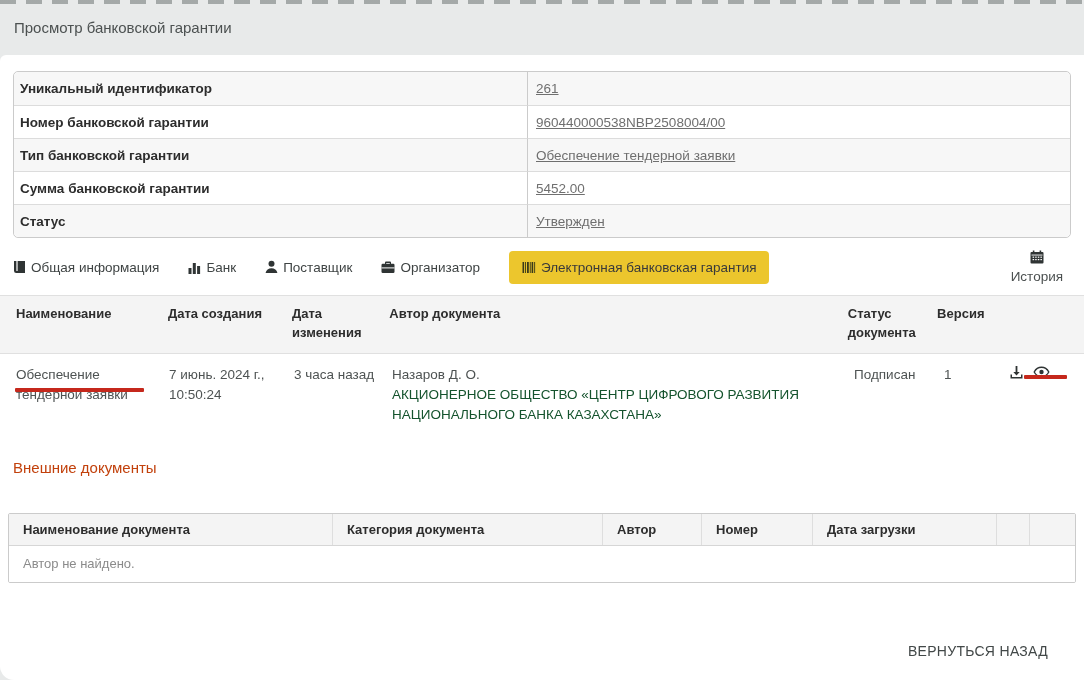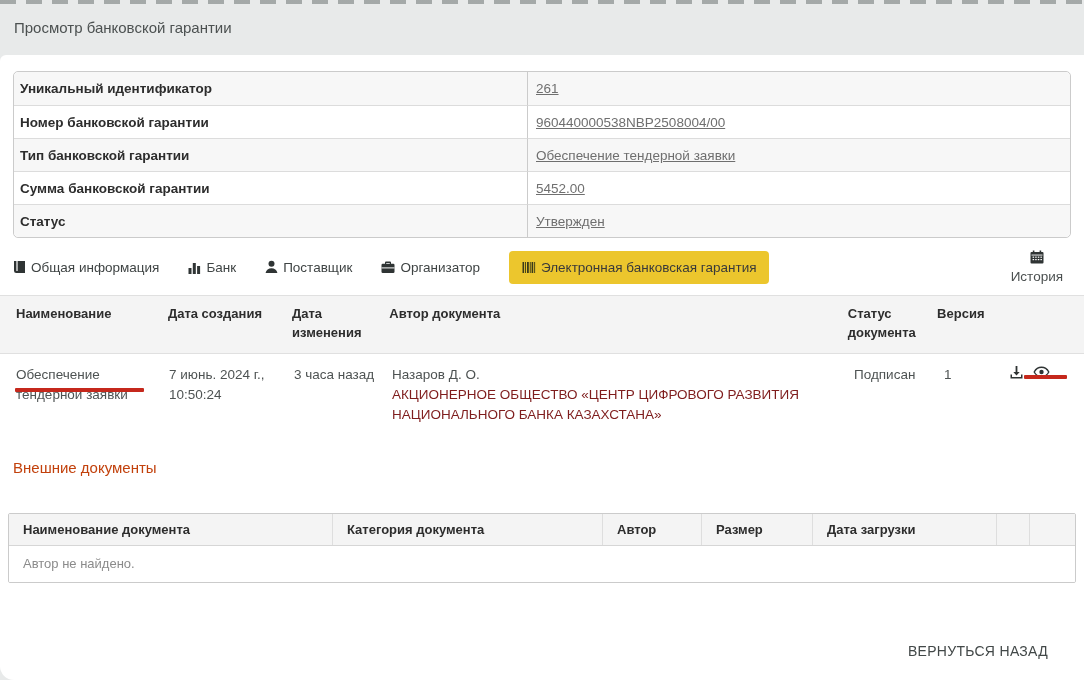--- a/index.html
+++ b/index.html
@@ -76,21 +76,21 @@
     position:relative;
   }
   .c1 { width:169px; padding-left:16px; padding-right:14px; }
   .c2 { width:125px; padding-right:12px; }
   .c3 { width:98px;  padding-right:10px; }
   .c4 { width:462px; padding-right:14px; }
   .c5 { width:90px;  padding-right:8px; }
   .c6 { width:55px; }
   .c7 { width:34px; text-align:center; }
   .c8 { width:51px; text-align:left; }
-  .author-org { color:#7f1d1d; }
+  .author-org { color:#14532d; }
   .icon-btn { cursor:pointer; display:inline-block; }
   
   .ext-title { margin:24px 13px 0 13px; font-size:15px; color:#c2410c; }
   .ext-table {
     margin:37px 8px 0 8px; width:1068px;
     border:1px solid #cbcbcb; border-radius:2px;
     font-size:13px; overflow:hidden;
   }
   .ext-head { display:flex; background:#f4f4f4; border-bottom:1px solid #d6d6d6; }
   .ext-head > div {
@@ -262,21 +262,21 @@
     </div>
   </div>
 
   <div class="ext-title">Внешние документы</div>
 
   <div class="ext-table">
     <div class="ext-head">
       <div class="e1">Наименование документа</div>
       <div class="e2">Категория документа</div>
       <div class="e3">Автор</div>
-      <div class="e4">Размер</div>
+      <div class="e4">Номер</div>
       <div class="e5">Дата загрузки</div>
       <div class="e6"></div>
       <div class="e7"></div>
     </div>
     <div class="ext-body">Автор не найдено.</div>
   </div>
 
   <div class="back-btn">ВЕРНУТЬСЯ НАЗАД</div>
 
   <div class="ann ann-name" style="background: rgb(197, 40, 28);"></div>

